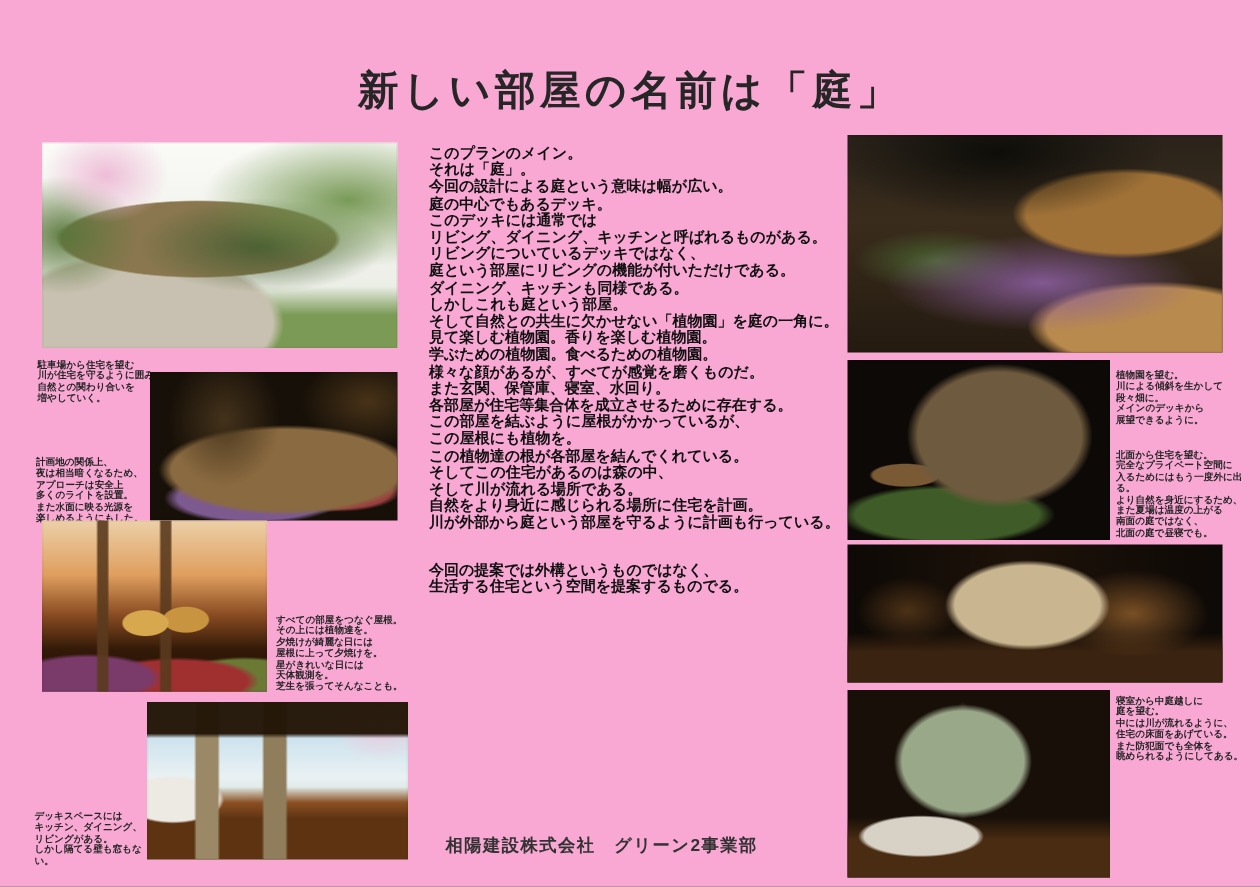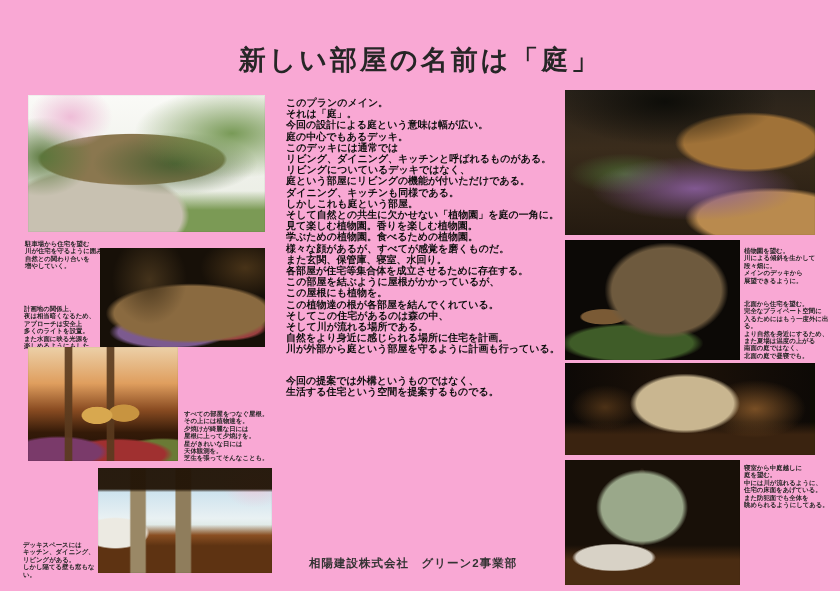--- a/index.html
+++ b/index.html
@@ -194,15 +194,15 @@
 
   <div class="abs render img-r4" style="left:565px;top:460px;width:175px;height:125px;"></div>
 
   <div class="abs caption" style="left:744px;top:464px;width:92px;">寝室から中庭越しに
 庭を望む。
 中には川が流れるように、
 住宅の床面をあげている。
 また防犯面でも全体を
 眺められるようにしてある。</div>
 
-  <div class="abs footer" style="left:297px;top:556px;margin-left:12px;">相陽建設株式会社　グリーン2事業部</div>
+  <div class="abs footer" style="left:297px;top:556px;">相陽建設株式会社　グリーン2事業部</div>
 
 </div>
 
 </body></html>

